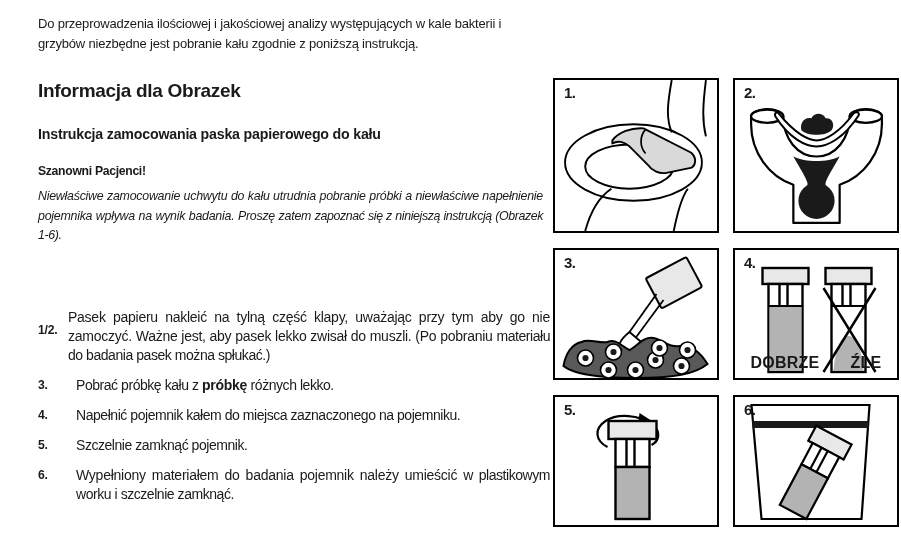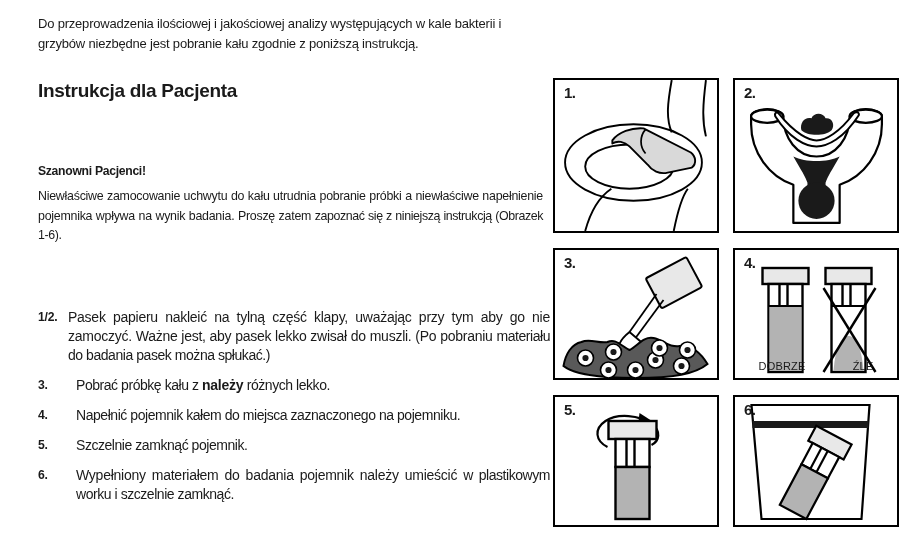--- a/index.html
+++ b/index.html
@@ -52,20 +52,21 @@
     letter-spacing: -0.3px;
     margin: 12px 0 9px 0;
   }
 
   .body-para {
     font-size: 12.4px;
     line-height: 19.5px;
     letter-spacing: -0.25px;
     text-align: justify;
     margin: 0;
+    font-style: italic;
   }
   .body-para .lastline {
     letter-spacing: -0.4px;
   }
 
   
   .steps {
     position: absolute;
     left: 38px;
     top: 308px;
@@ -76,21 +77,21 @@
     align-items: flex-start;
     margin-bottom: 11px;
   }
   .step-num {
     font-weight: bold;
     font-size: 12.2px;
     line-height: 19px;
     flex: 0 0 auto;
     letter-spacing: -0.2px;
   }
-  .step-num.wide { width: 30px; }
+  .step-num.wide { width: 30px; margin-top: 13px; }
   .step-num.narrow { width: 30px; }
   .step-body {
     font-size: 14px;
     line-height: 19px;
     letter-spacing: -0.25px;
     flex: 1 1 auto;
   }
   .step-body.justify {
     text-align: justify;
   }
@@ -138,38 +139,38 @@
     height: 100%;
     display: block;
   }
   .cap-row {
     position: absolute;
     left: 0;
     right: 0;
     bottom: 6px;
     display: flex;
     justify-content: space-around;
-    font-size: 11px;
-    font-weight: normal;
+    font-size: 16px;
+    font-weight: bold;
     letter-spacing: 0.2px;
     z-index: 6;
     text-align: right;
   }
 </style>
 </head>
 <body>
 
 <div class="text-col">
 
   <p class="intro-para">Do przeprowadzenia ilościowej i jakościowej analizy występujących w kale bakterii i grzybów niezbędne jest pobranie kału zgodnie z poniższą instrukcją.</p>
 
-  <h1 class="h1-title">Instrukcja dla Pacjenta</h1>
+  <h1 class="h1-title">Informacja dla Obrazek</h1>
 
   <h2 class="h2-title">
-    <br>
+    <span>Instrukcja zamocowania paska papierowego do kału</span><br>
   </h2>
 
   <h3 class="h3-title">Szanowni Pacjenci!</h3>
 
   <p class="body-para">
     <span>Niewłaściwe zamocowanie uchwytu do kału utrudnia pobranie próbki</span>
     <span>a niewłaściwe napełnienie pojemnika wpływa na wynik badania. Proszę zatem</span>
     <span class="lastline">zapoznać się z niniejszą instrukcją (Obrazek 1-6).</span>
   </p>
 </div>
@@ -180,21 +181,21 @@
     <div class="step-num wide">1/2.</div>
     <div class="step-body justify">
       <span>Pasek papieru nakleić na tylną część klapy, uważając przy tym aby go nie</span>
       <span>zamoczyć. Ważne jest, aby pasek lekko zwisał do muszli. (Po pobraniu</span>
       <span class="tight">materiału do badania pasek można spłukać.)</span>
     </div>
   </div>
 
   <div class="step step-plain">
     <div class="step-num narrow">3.</div>
-    <div class="step-body"><span class="tight">Pobrać próbkę kału z </span><b>należy</b><span class="tight"> różnych lekko.</span></div>
+    <div class="step-body"><span class="tight">Pobrać próbkę kału z </span><b>próbkę</b><span class="tight"> różnych lekko.</span></div>
   </div>
 
   <div class="step step-plain">
     <div class="step-num narrow">4.</div>
     <div class="step-body">
       <span class="tight">Napełnić pojemnik kałem do miejsca zaznaczonego na pojemniku.</span>
     </div>
   </div>
 
   <div class="step step-plain">

